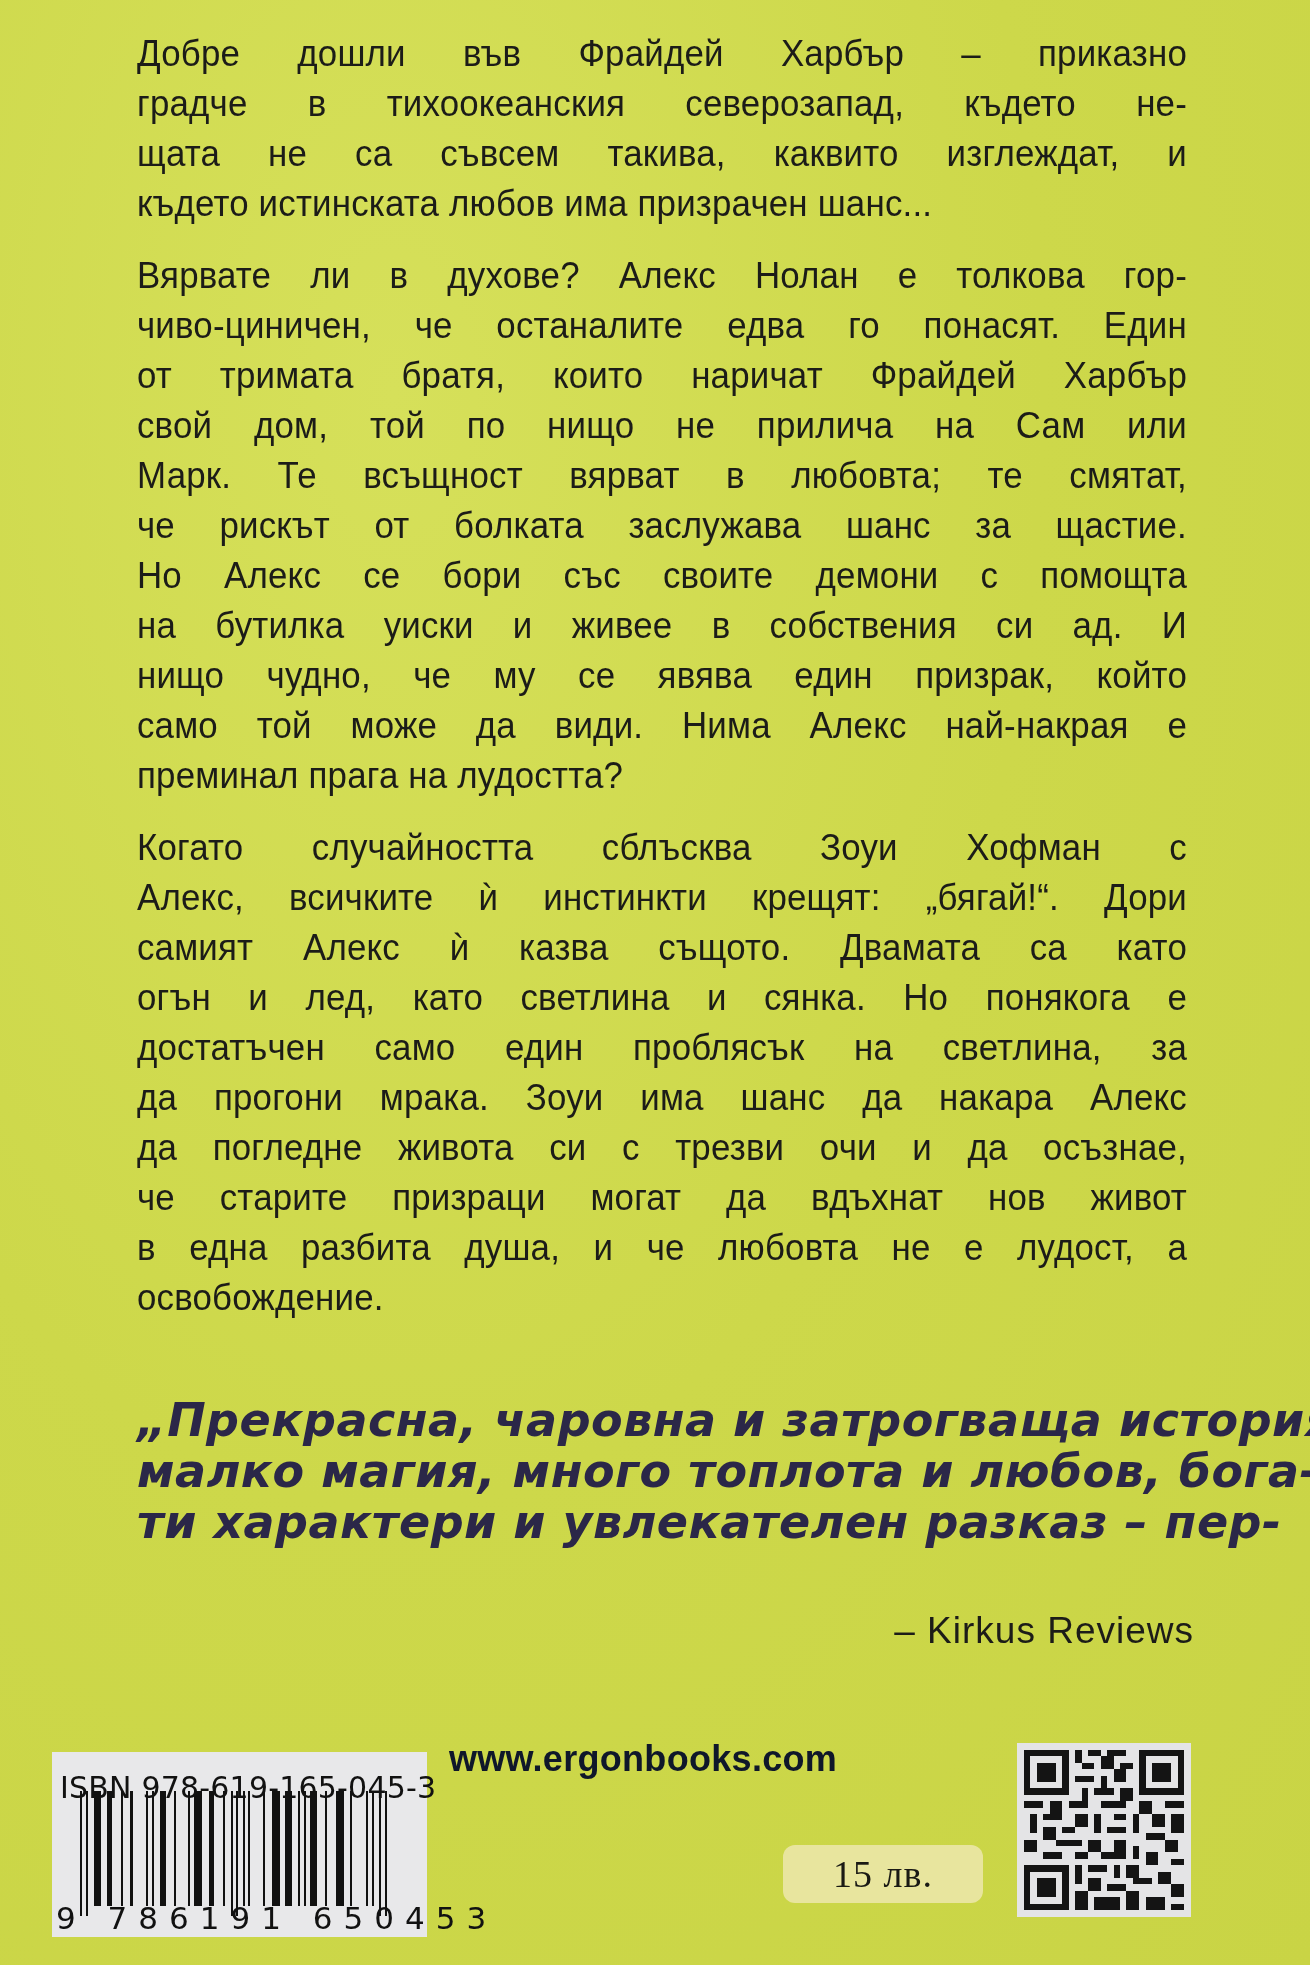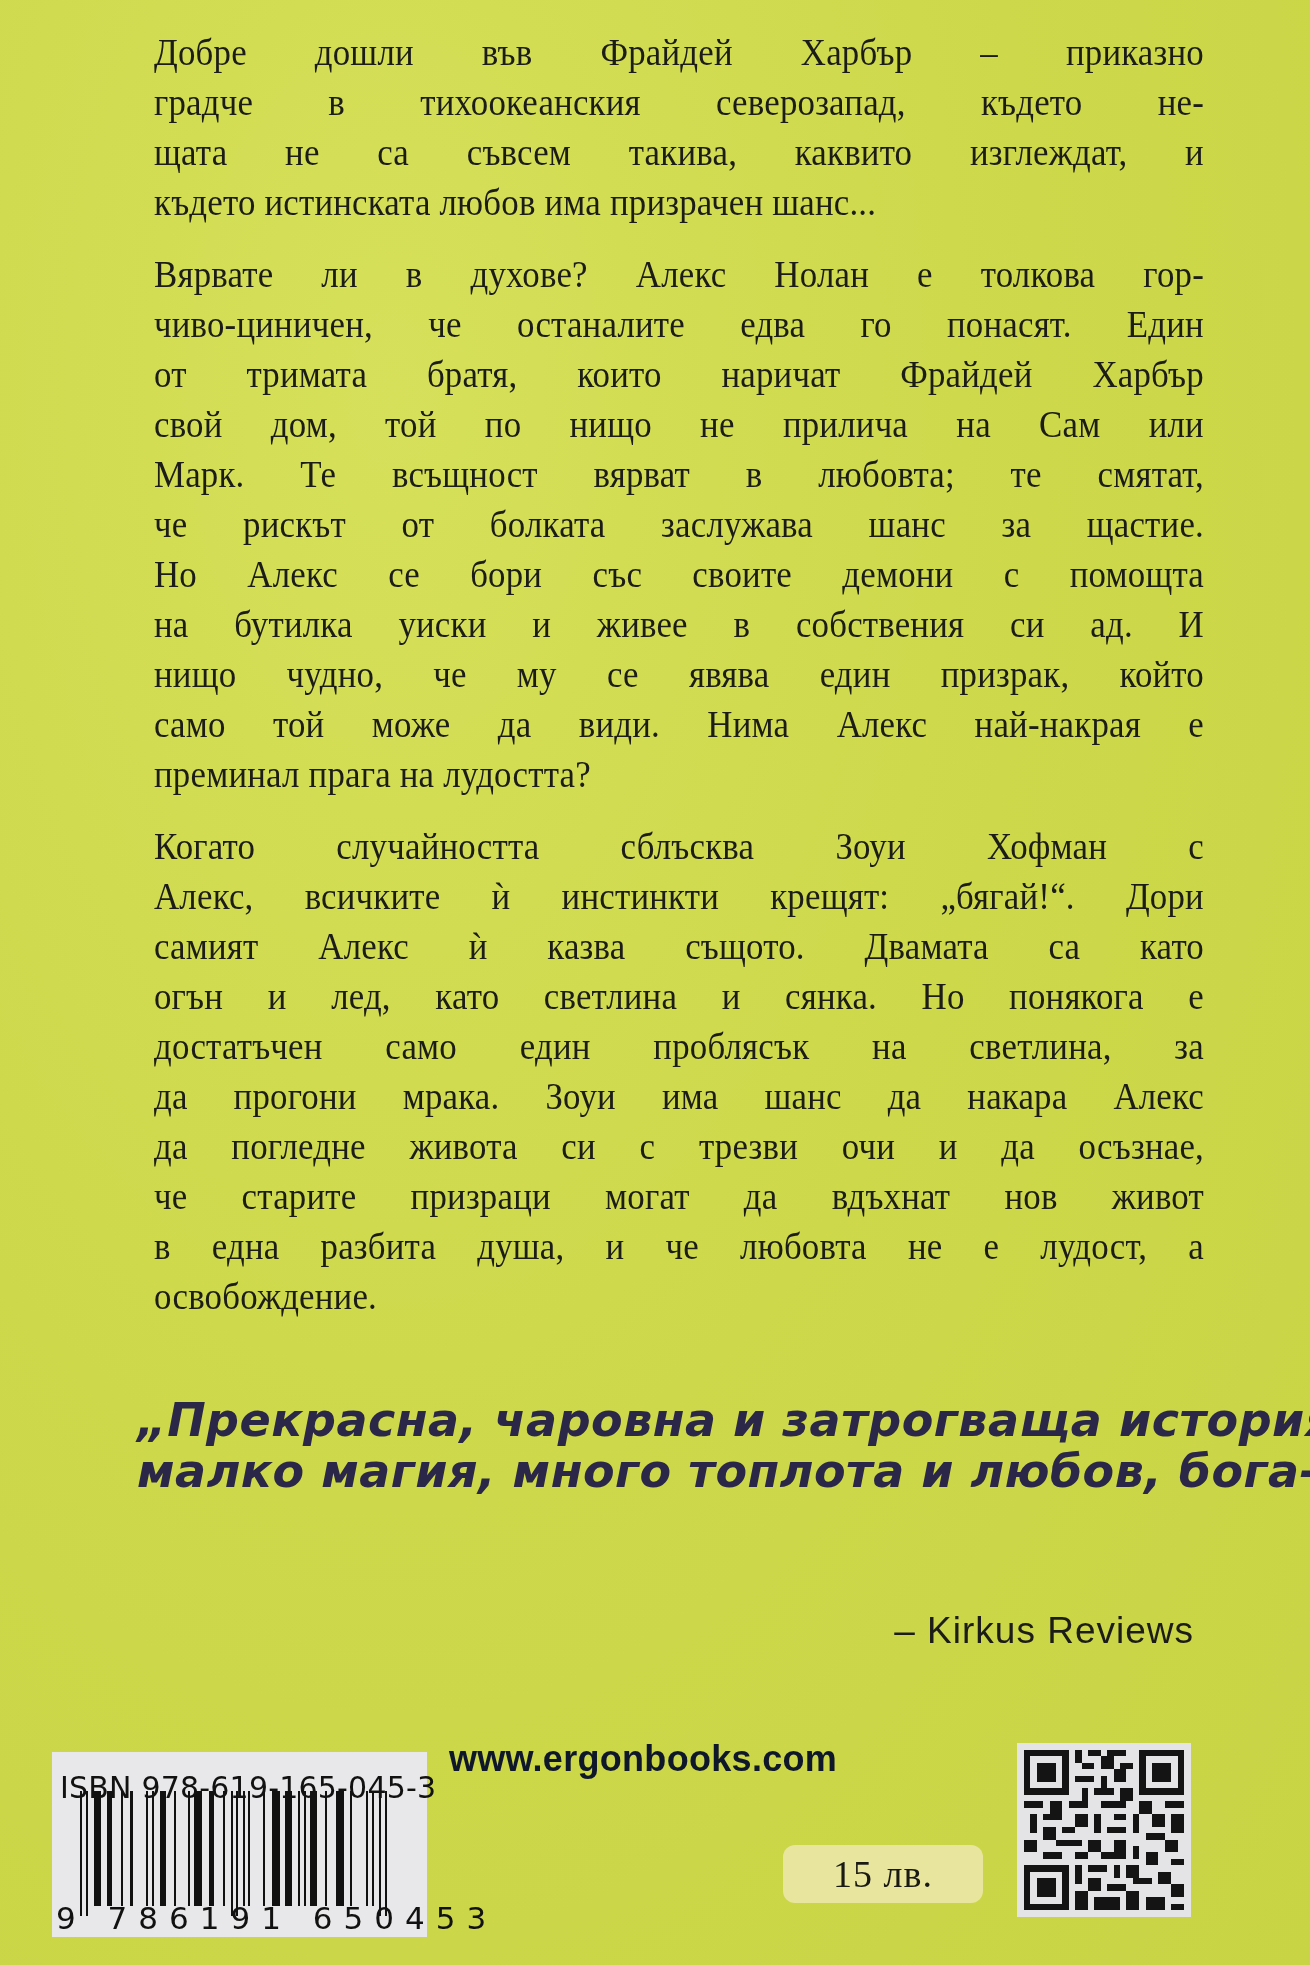--- a/index.html
+++ b/index.html
@@ -6,24 +6,23 @@
   html, body { width: 1310px; height: 1965px; overflow: hidden; }
   body {
     background: #cdd84a;
     background-image: radial-gradient(ellipse at 30% 20%, #d6e05a 0%, #cdd84a 50%, #c9d445 100%);
     position: relative;
     font-family: "Liberation Sans", "DejaVu Sans", sans-serif;
     color: #1b1b16;
   }
   .blurb {
     position: absolute;
-    left: 154px;
+    left: 137px;
     top: 28px;
     width: 1050px;
-    font-family: Liberation Serif, serif;
   }
   .para {
     font-size: 37.5px;
     line-height: 50px;
     text-align: justify;
     letter-spacing: 0.2px;
     transform: scaleX(0.93);
     transform-origin: left top;
     width: 1129px;
     margin-bottom: 22px;
@@ -157,20 +156,21 @@
     <span class="line">да погледне живота си с трезви очи и да осъзнае,</span>
     <span class="line">че старите призраци могат да вдъхнат нов живот</span>
     <span class="line">в една разбита душа, и че любовта не е лудост, а</span>
     <span class="line last">освобождение.</span>
   </div>
 </div>
 
 <div class="quote">
   <span class="line">„Прекрасна, чаровна и затрогваща история:</span>
   <span class="line">малко магия, много топлота и любов, бога-</span>
+  <span class="line">ти характери и увлекателен разказ – пер-</span>
 </div>
 <div class="source">– Kirkus Reviews</div>
 
 <div class="isbn-block">
   <div class="isbn-text">ISBN 978-619-165-045-3</div>
   <svg class="barcode" viewBox="0 0 320 125" preserveAspectRatio="none">
     <g fill="#111">
       <rect x="0" y="0" width="2" height="125"></rect>
       <rect x="6" y="0" width="2" height="125"></rect>
       <rect x="14" y="0" width="7" height="115"></rect>

